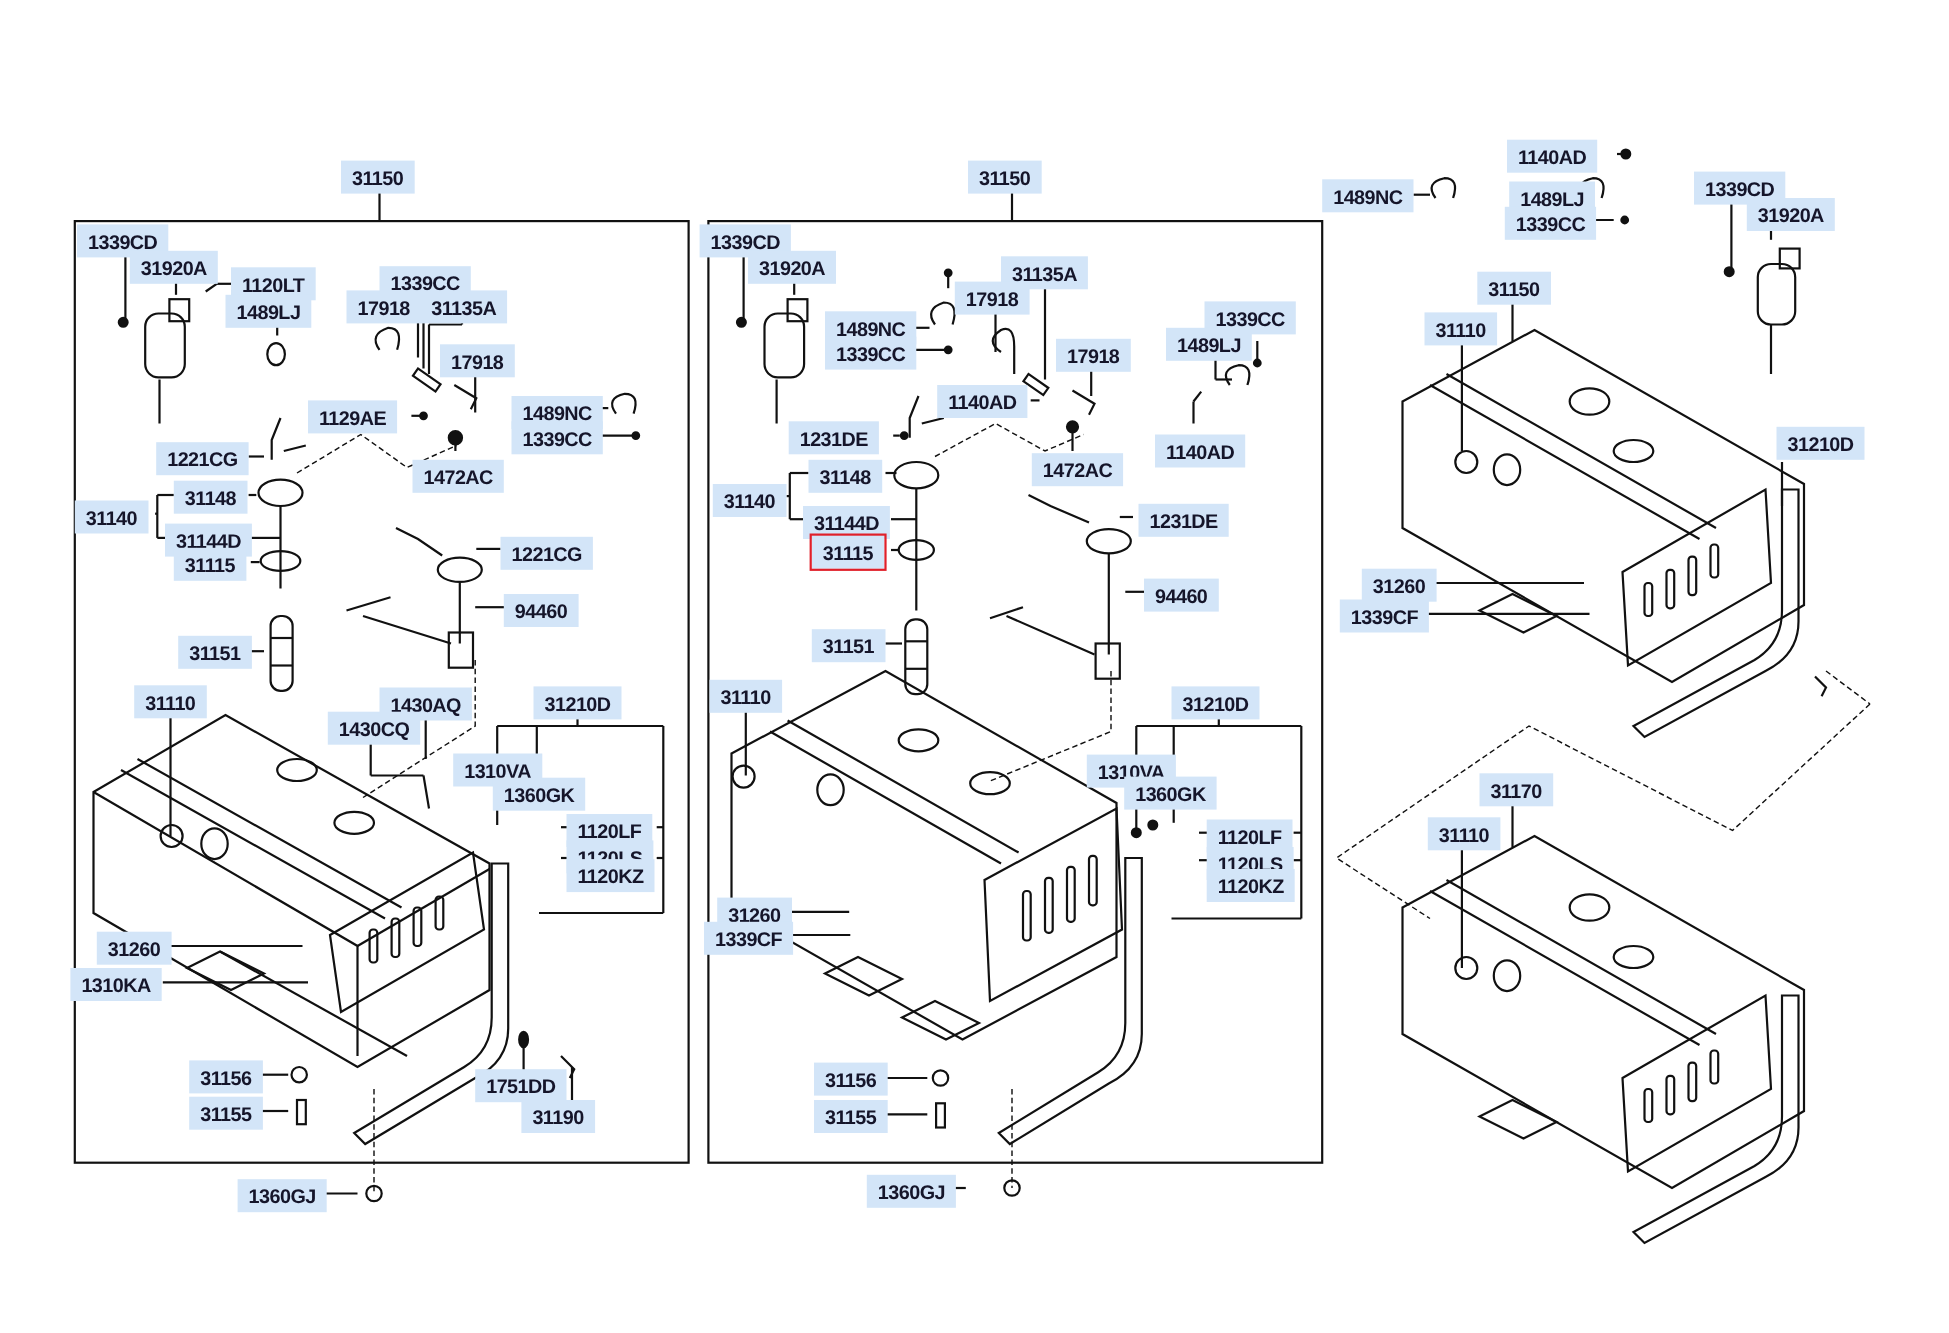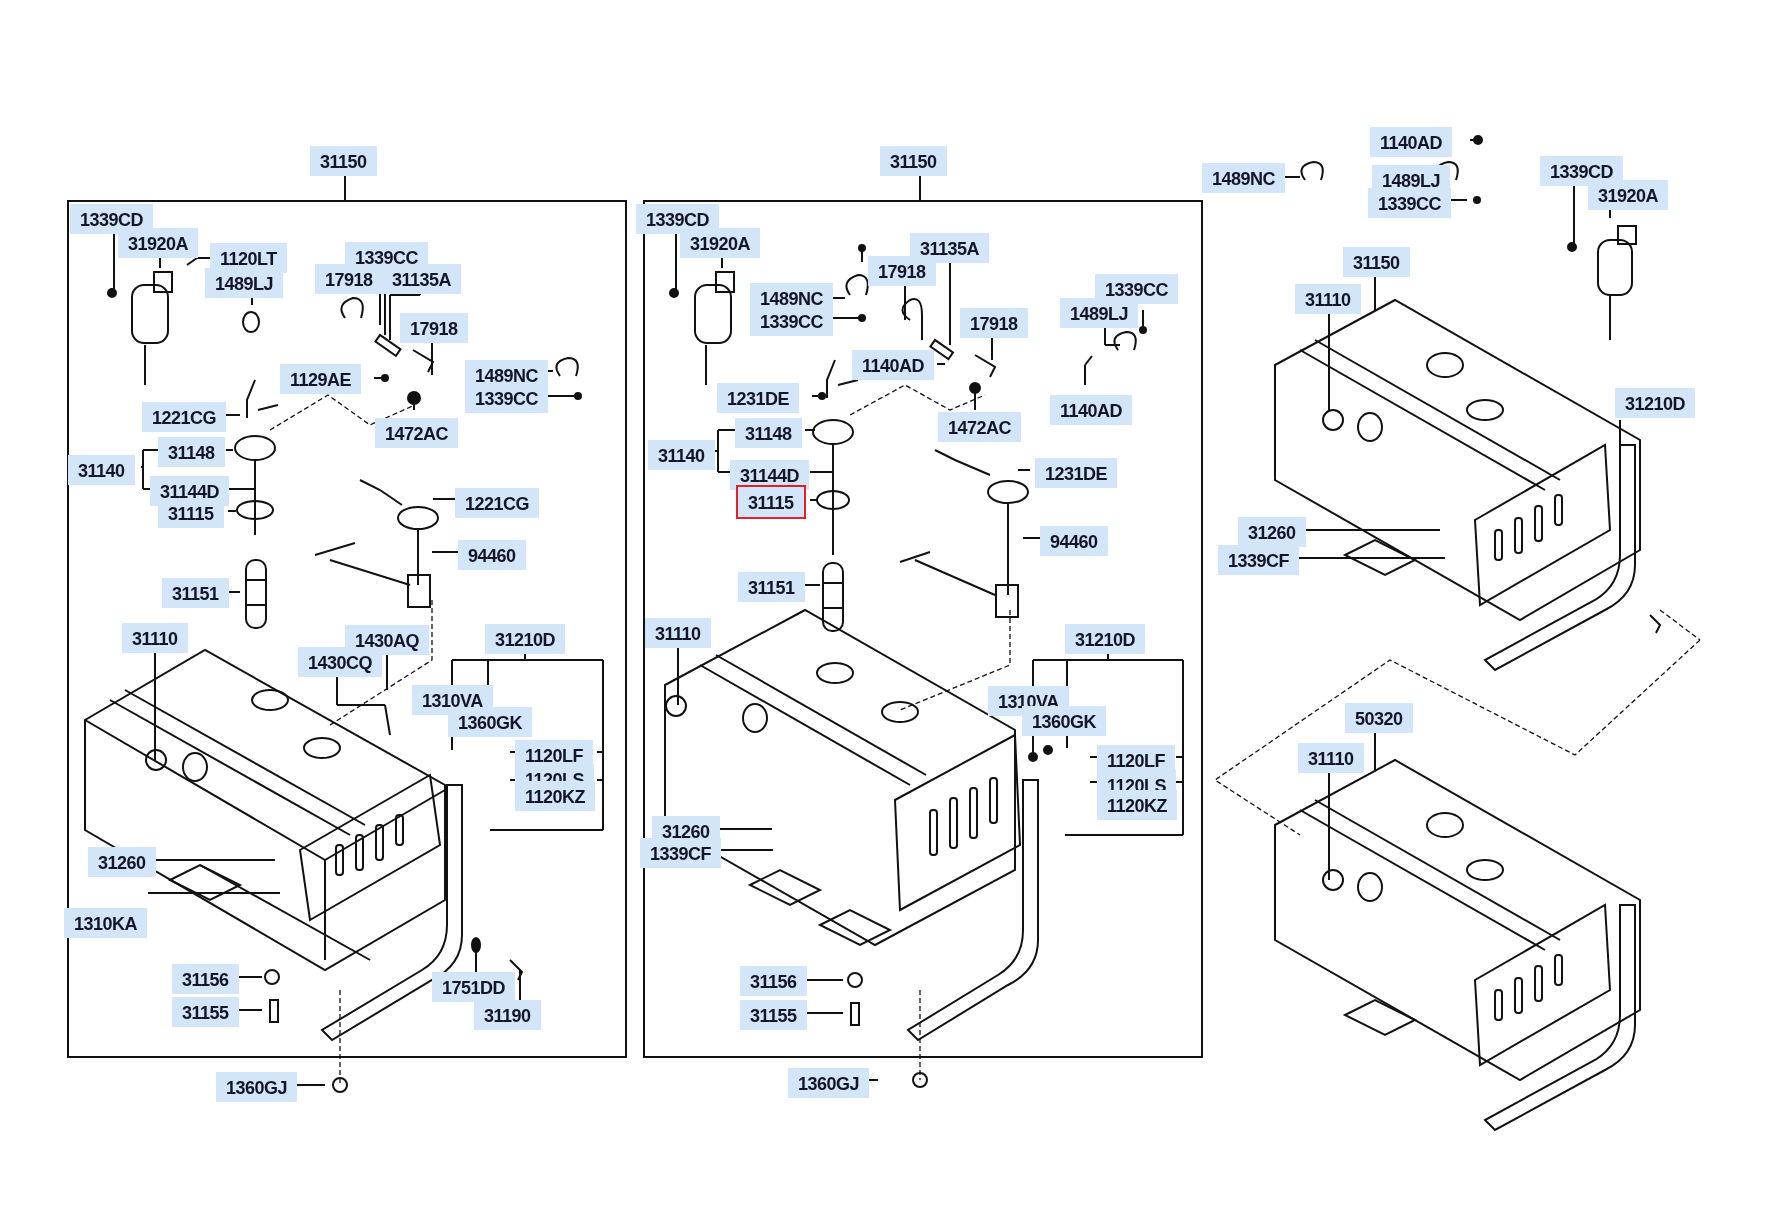--- a/index.html
+++ b/index.html
@@ -305,21 +305,21 @@
 <div class="lbl" style="left:122px;top:623px;">31110</div>
 <div class="lbl" style="left:345px;top:625px;">1430AQ</div>
 <div class="lbl" style="left:298px;top:647px;">1430CQ</div>
 <div class="lbl" style="left:485px;top:624px;">31210D</div>
 <div class="lbl" style="left:412px;top:685px;">1310VA</div>
 <div class="lbl" style="left:448px;top:707px;">1360GK</div>
 <div class="lbl" style="left:515px;top:740px;">1120LF</div>
 <div class="lbl" style="left:515px;top:764px;">1120LS</div>
 <div class="lbl" style="left:515px;top:781px;">1120KZ</div>
 <div class="lbl" style="left:88px;top:847px;">31260</div>
-<div class="lbl" style="left:64px;top:908px;">1310KA</div>
+<div class="lbl" style="left:64px;top:880px;">1310KA</div>
 <div class="lbl" style="left:172px;top:964px;">31156</div>
 <div class="lbl" style="left:172px;top:997px;">31155</div>
 <div class="lbl" style="left:432px;top:972px;">1751DD</div>
 <div class="lbl" style="left:474px;top:1000px;">31190</div>
 <div class="lbl" style="left:216px;top:1072px;">1360GJ</div>
 
 <div class="lbl" style="left:880px;top:146px;">31150</div>
 <div class="lbl" style="left:636px;top:204px;">1339CD</div>
 <div class="lbl" style="left:680px;top:228px;">31920A</div>
 <div class="lbl" style="left:910px;top:233px;">31135A</div>
@@ -357,14 +357,14 @@
 <div class="lbl" style="left:1202px;top:163px;">1489NC</div>
 <div class="lbl" style="left:1372px;top:165px;">1489LJ</div>
 <div class="lbl" style="left:1368px;top:188px;">1339CC</div>
 <div class="lbl" style="left:1540px;top:156px;">1339CD</div>
 <div class="lbl" style="left:1588px;top:180px;">31920A</div>
 <div class="lbl" style="left:1343px;top:247px;">31150</div>
 <div class="lbl" style="left:1295px;top:284px;">31110</div>
 <div class="lbl" style="left:1615px;top:388px;">31210D</div>
 <div class="lbl" style="left:1238px;top:517px;">31260</div>
 <div class="lbl" style="left:1218px;top:545px;">1339CF</div>
-<div class="lbl" style="left:1345px;top:703px;">50320</div>
+<div class="lbl" style="left:1345px;top:703px;">31170</div>
 <div class="lbl" style="left:1298px;top:743px;">31110</div>
 
 </body></html>

